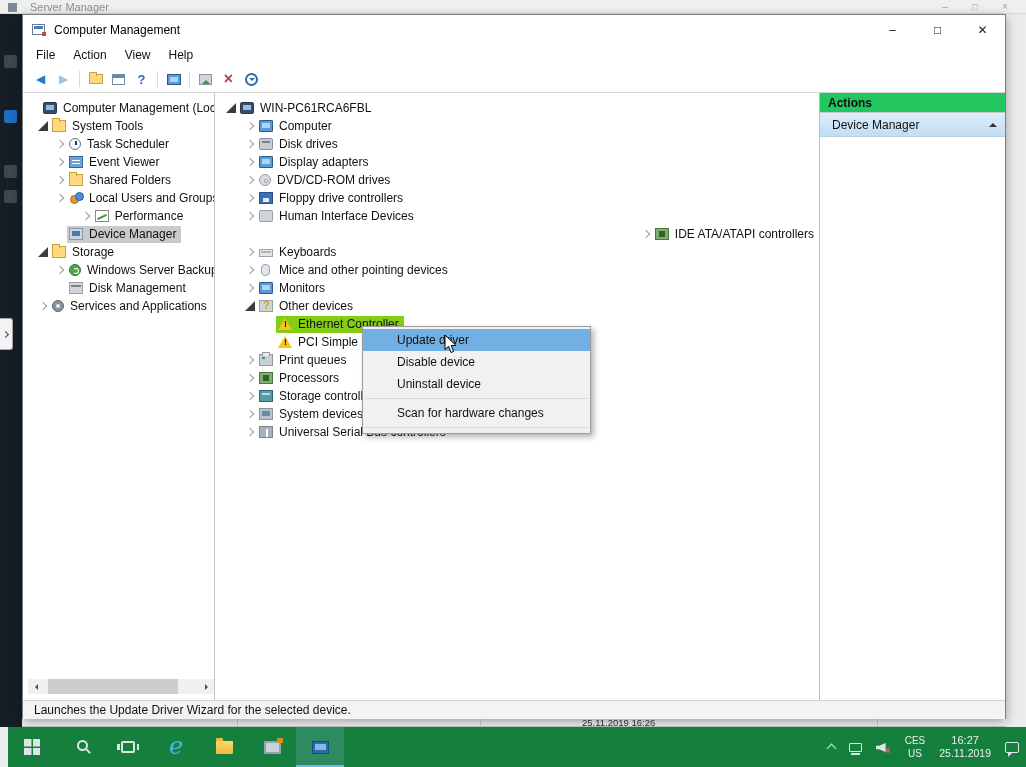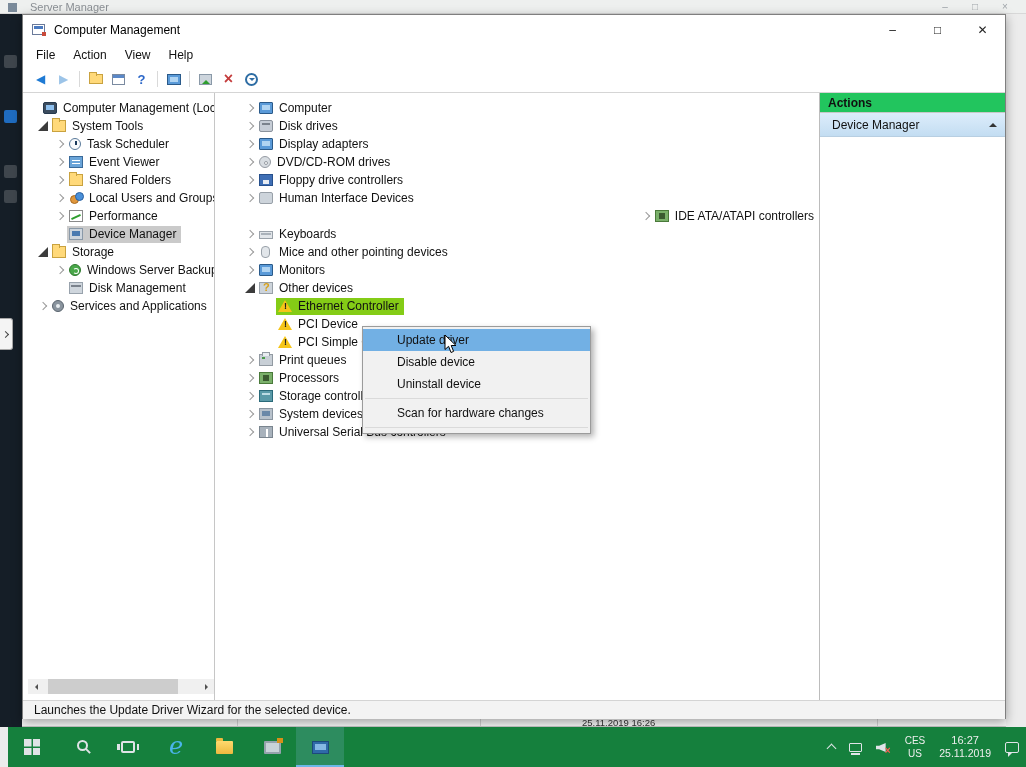--- a/index.html
+++ b/index.html
@@ -293,21 +293,21 @@
           <span class="tlabel">Shared Folders</span>
         </span>
       </div>
       <div class="trow" style="padding-left: 26px;">
         <span class="chev col"></span>
         <span class="cell">
           <span class="ic ic-users"></span>
           <span class="tlabel">Local Users and Groups</span>
         </span>
       </div>
-      <div class="trow" style="padding-left: 26px;">
+      <div class="trow" style="padding-left: 26px; justify-content: center;">
         <span class="chev col"></span>
         <span class="cell">
           <span class="ic ic-performance"></span>
           <span class="tlabel">Performance</span>
         </span>
       </div>
       <div class="trow" style="padding-left: 26px;">
         <span class="chev"></span>
         <span class="cell" style="background: rgb(202, 202, 202);">
           <span class="ic ic-devmgr"></span>
@@ -343,20 +343,27 @@
         </span>
       </div>
     </div>
   <div class="hscroll">
     <span class="sarrow"></span>
     <span class="sthumb"></span>
     <span class="sarrow r"></span>
   </div>
   <div class="vline1"></div>
   <div class="pane-mid" id="deviceTree">
+      <div class="trow" style="padding-left: 10px;">
+        <span class="chev exp"></span>
+        <span class="cell">
+          <span class="ic ic-computer"></span>
+          <span class="tlabel">WIN-PC61RCA6FBL</span>
+        </span>
+      </div>
       <div class="trow" style="padding-left: 29px;">
         <span class="chev col"></span>
         <span class="cell">
           <span class="ic ic-monitor"></span>
           <span class="tlabel">Computer</span>
         </span>
       </div>
       <div class="trow" style="padding-left: 29px;">
         <span class="chev col"></span>
         <span class="cell">
@@ -425,27 +432,20 @@
         <span class="cell">
           <span class="ic ic-question"></span>
           <span class="tlabel">Other devices</span>
         </span>
       </div>
       <div class="trow" style="padding-left: 48px;">
         <span class="chev"></span>
         <span class="cell" style="background: #84cc16;">
           <span class="ic ic-warning"></span>
           <span class="tlabel">Ethernet Controller</span>
-        </span>
-      </div>
-      <div class="trow" style="padding-left: 48px;">
-        <span class="chev"></span>
-        <span class="cell">
-          <span class="ic ic-warning"></span>
-          <span class="tlabel">PCI Device</span>
         </span>
       </div>
       <div class="trow" style="padding-left: 48px;">
         <span class="chev"></span>
         <span class="cell">
           <span class="ic ic-warning"></span>
           <span class="tlabel">PCI Simple Communications Controller</span>
         </span>
       </div>
       <div class="trow" style="padding-left: 29px;">

